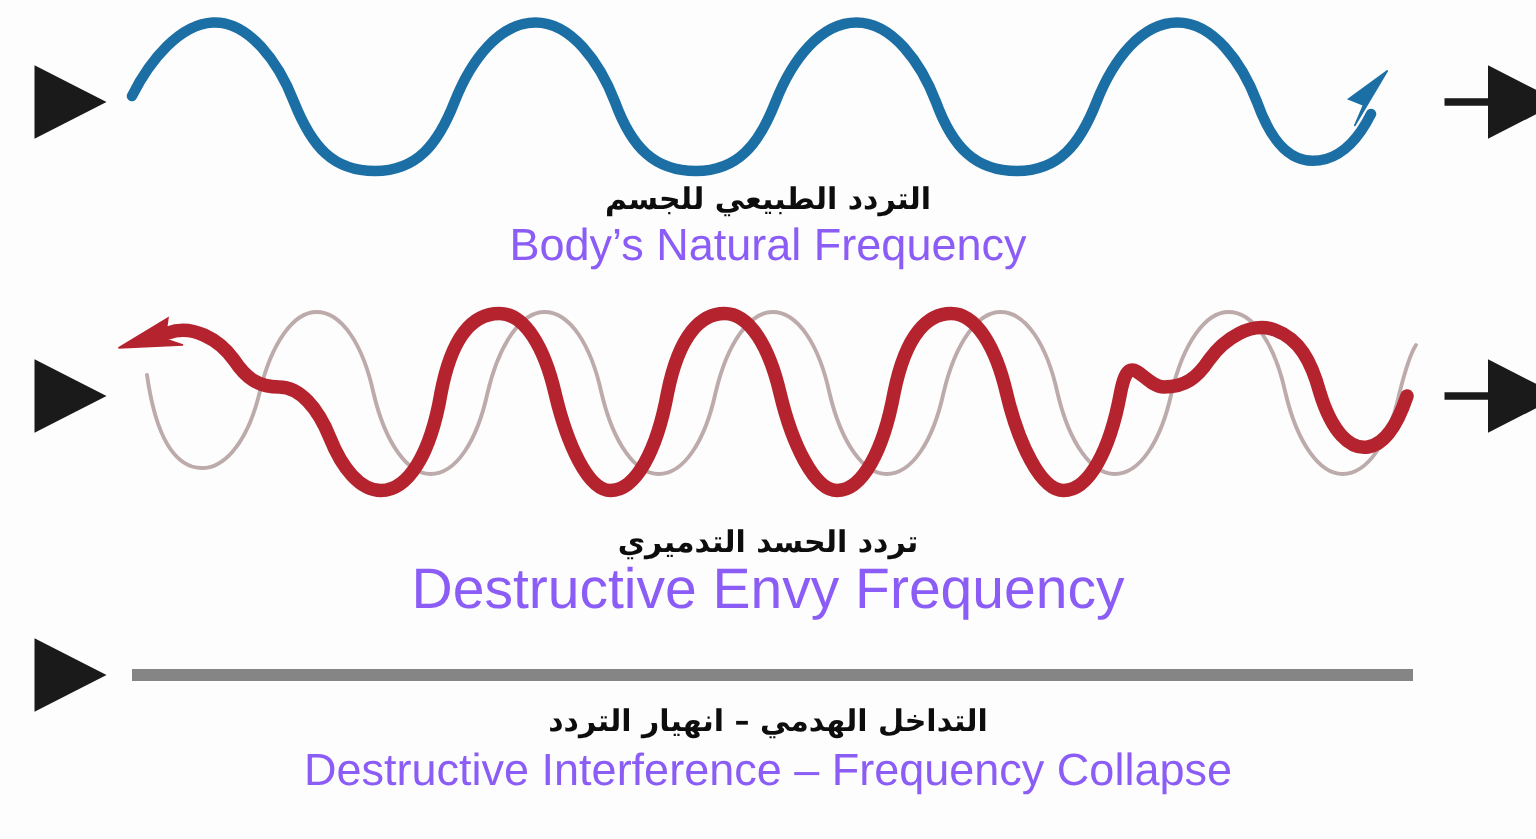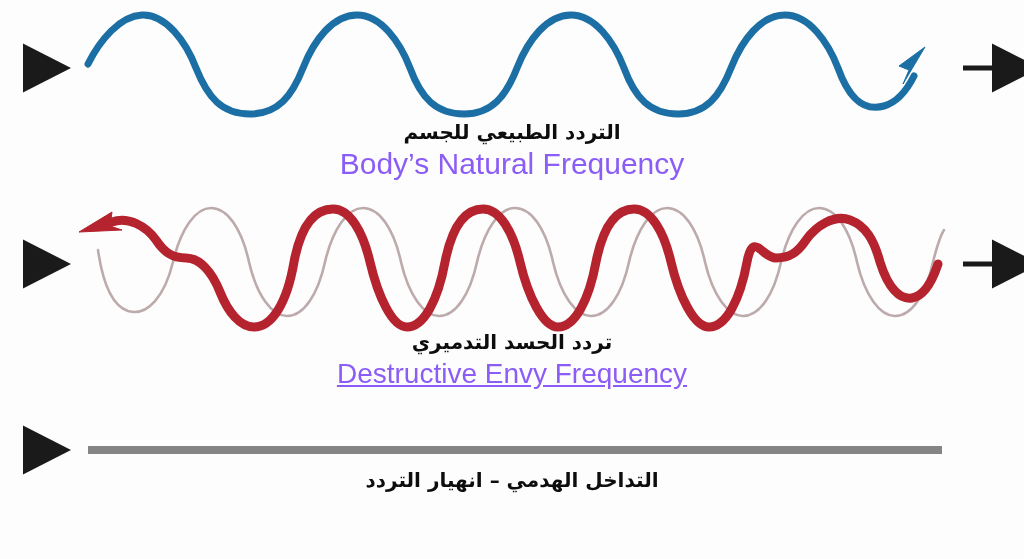--- a/index.html
+++ b/index.html
@@ -42,23 +42,23 @@
   }
   .label-en {
     color: #8b5cf6;
     font-weight: 400;
   }
   
   #label-natural { top: 119px; }
   #label-natural .label-ar { font-size: 20px; line-height: 26px; }
   #label-natural .label-en { font-size: 30px; line-height: 38px; }
   
-  #label-envy { top: 329px; }
+  #label-envy { top: 348px; }
   #label-envy .label-ar { font-size: 20px; line-height: 26px; }
-  #label-envy .label-en { font-size: 28px; line-height: 38px; text-decoration: underline; }
+  #label-envy .label-en { font-size: 38px; line-height: 38px; }
   
   #label-collapse { top: 467px; }
   #label-collapse .label-ar { font-size: 20px; line-height: 27px; }
   #label-collapse .label-en { font-size: 30px; line-height: 39px; }
 </style>
 </head>
 <body>
 
 <div id="stage" style="background: rgb(253, 253, 253);">
 
@@ -165,15 +165,16 @@
     <div class="label-en">Body’s Natural Frequency</div>
   </div>
 
   <div class="label-block" id="label-envy">
     <div class="label-ar">تردد الحسد التدميري</div>
     <div class="label-en">Destructive Envy Frequency</div>
   </div>
 
   <div class="label-block" id="label-collapse">
     <div class="label-ar">التداخل الهدمي – انهيار التردد</div>
+    <div class="label-en">Destructive Interference – Frequency Collapse</div>
   </div>
 
 </div>
 
 </body></html>

